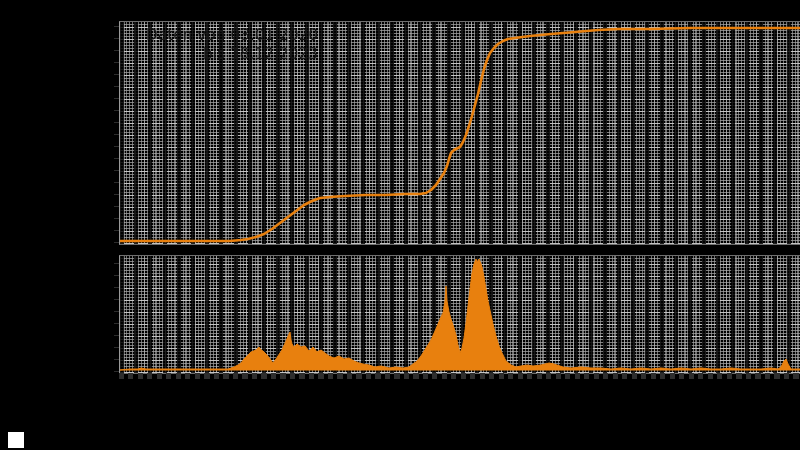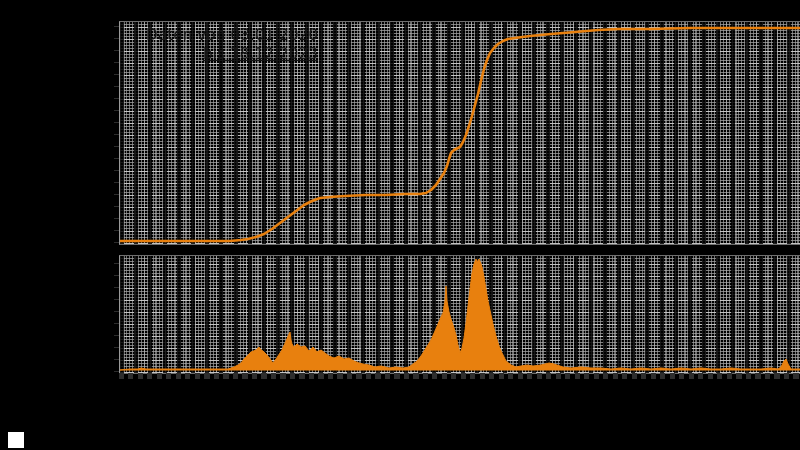--- a/index.html
+++ b/index.html
@@ -24,21 +24,21 @@
       repeating-linear-gradient(90deg, rgba(150,150,150,0.75) 0px, rgba(150,150,150,0.75) 1px, rgba(0,0,0,0) 1px, rgba(0,0,0,0) 3px);
   }
   #top-panel{top:21px;height:222px;}
   #bottom-panel{top:255px;height:117px;}
   .panel svg{position:absolute;left:0;top:0;display:block;}
   .title-line{
     position:absolute;color:#161616;font-size:15px;letter-spacing:0.2px;
     white-space:pre;font-weight:normal;
   }
   #title-line1{left:146px;top:26px;}
-  #title-line2{left:203px;top:45px;text-decoration:underline;}
+  #title-line2{left:203px;top:45px;}
   #x-tick-labels{
     position:absolute;left:119px;top:373px;width:681px;height:6px;
     background-image:repeating-linear-gradient(90deg,#2e2e2e 0px,#2e2e2e 5px,rgba(0,0,0,0) 5px,rgba(0,0,0,0) 9.5px);
   }
   .y-ticks{
     position:absolute;left:114px;width:5px;
     background-image:repeating-linear-gradient(0deg,#2c2c2c 0px,#2c2c2c 1px,rgba(0,0,0,0) 1px,rgba(0,0,0,0) 12px);
   }
   #y-ticks-top{top:21px;height:222px;}
   #y-ticks-bottom{top:255px;height:117px;}

